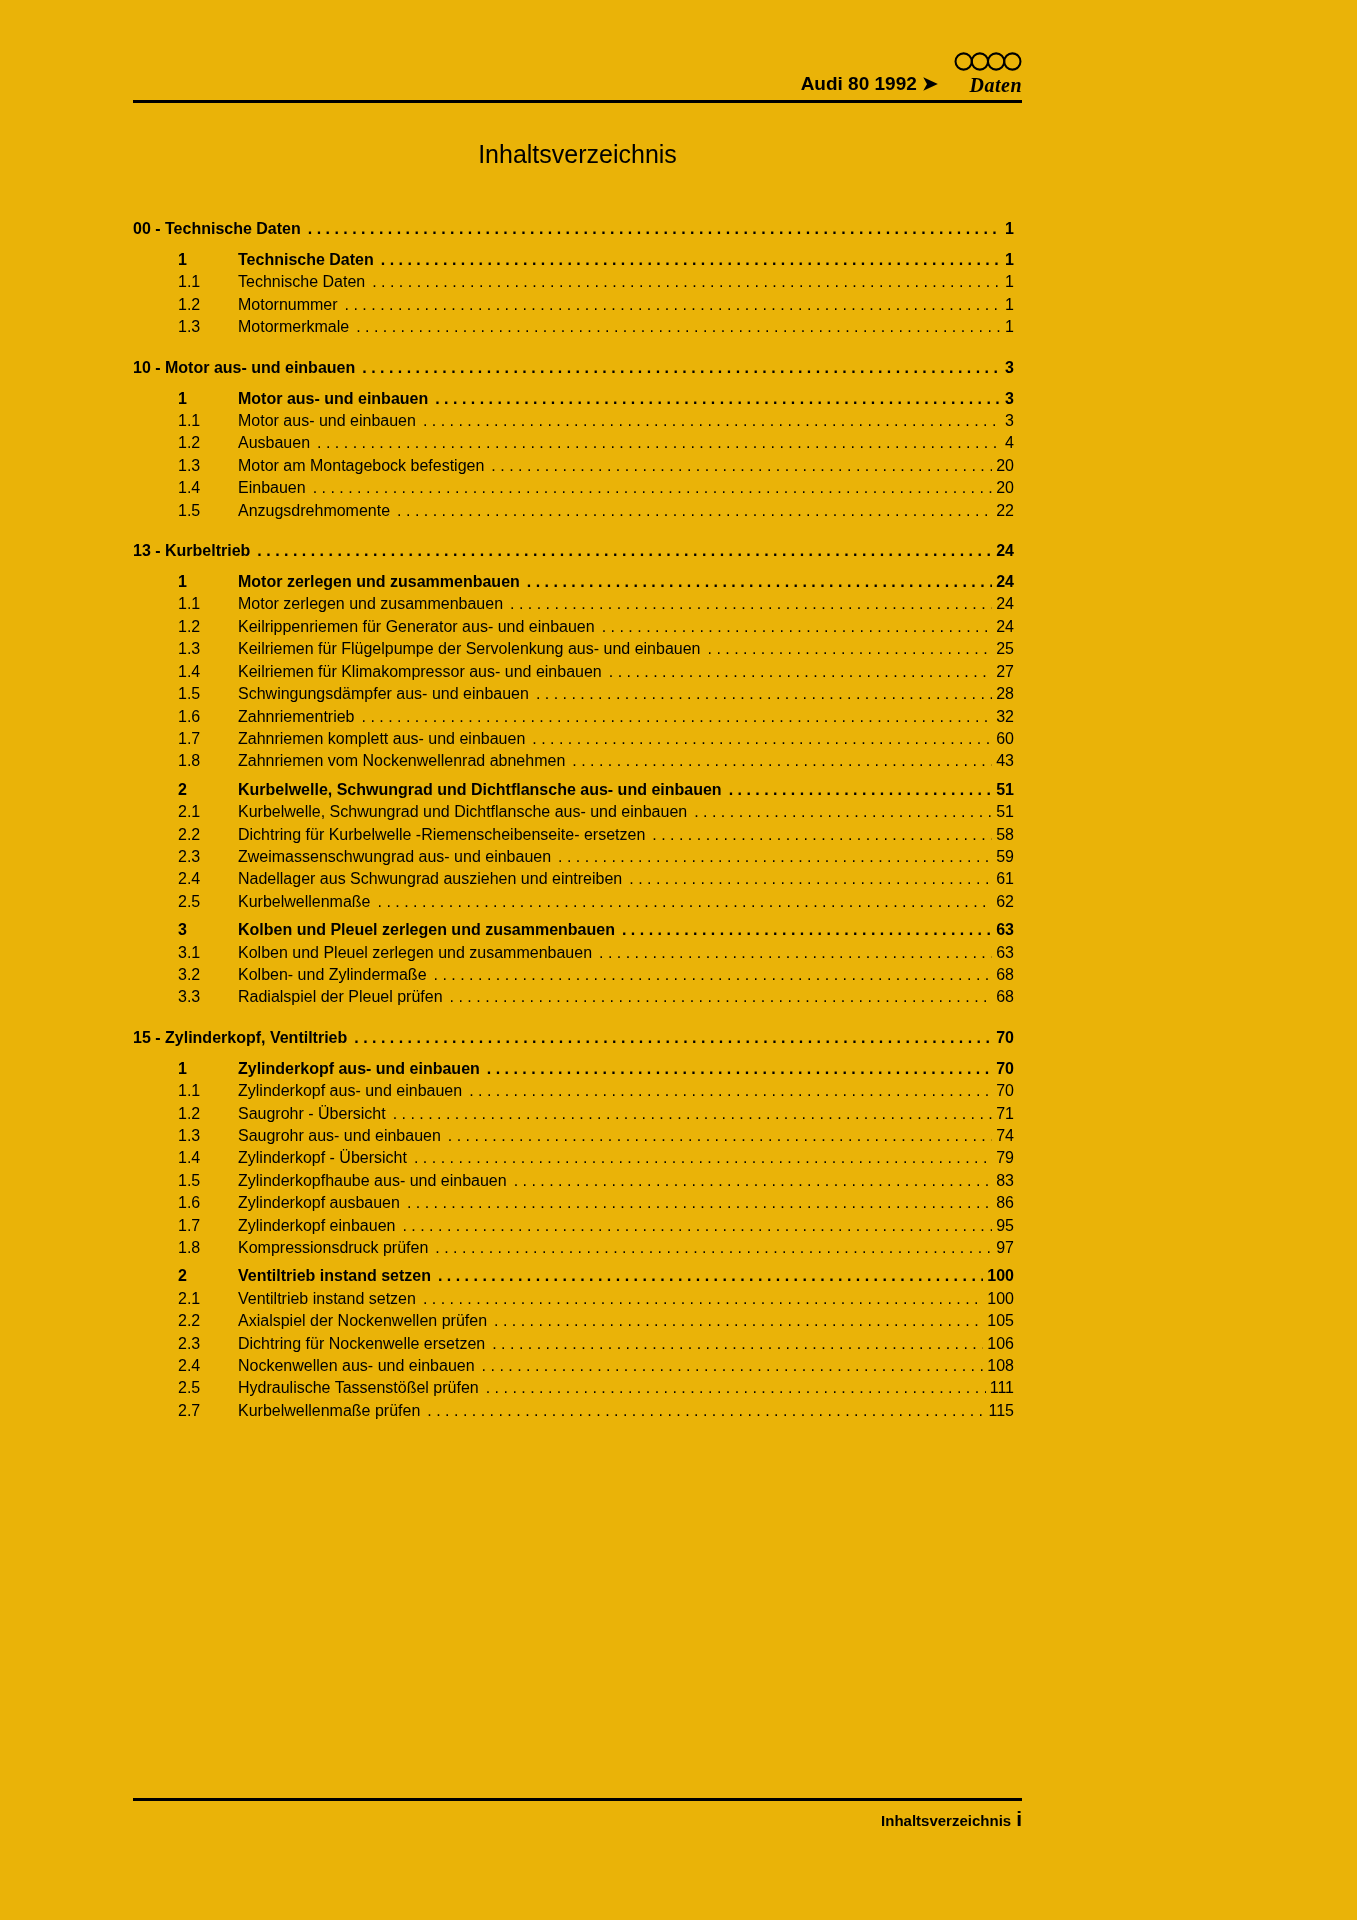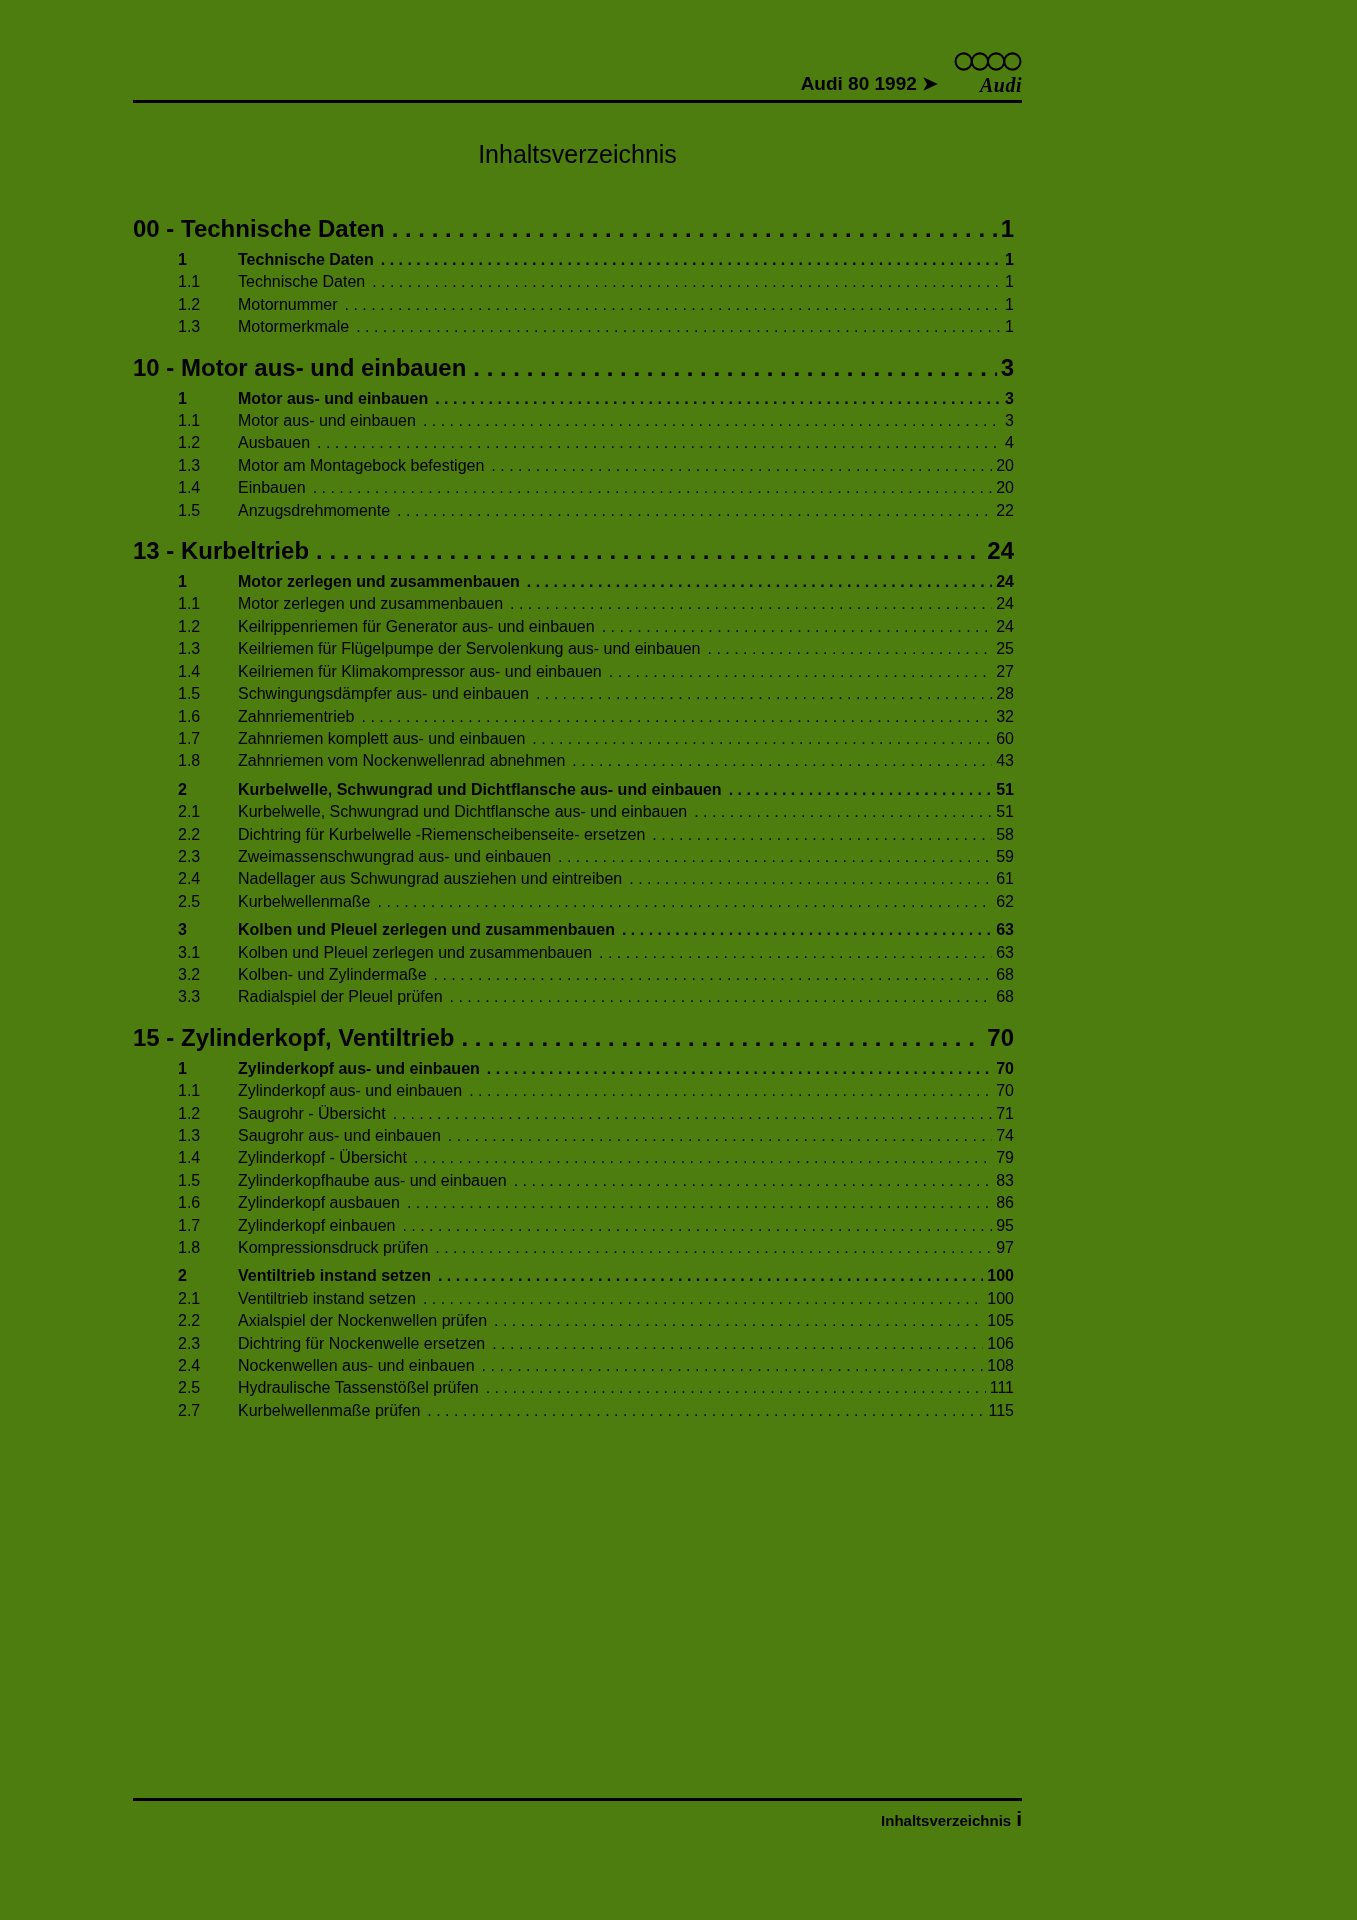--- a/index.html
+++ b/index.html
@@ -2,21 +2,21 @@
 <html><head>
 <meta charset="utf-8">
 <style>
   html, body { margin: 0; padding: 0; }
   body {
     width: 1357px; height: 1920px;
     background: #ffffff; color: #000000;
     font-family: "Liberation Sans", sans-serif;
     -webkit-font-smoothing: antialiased;
   }
-  .page { position: relative; width: 1357px; height: 1920px; overflow: hidden; background: #4d7c0f; }
+  .page { position: relative; width: 1357px; height: 1920px; overflow: hidden; background: #eab308; }
   .content { position: absolute; left: 133px; top: 0; width: 889px; }
 
   
   .header { display: flex; justify-content: flex-end; align-items: flex-end; gap: 16px; padding-top: 50px; }
   .header-text { text-align: right; font-weight: bold; font-size: 19px; line-height: 25px; }
   .logo { display: flex; flex-direction: column; align-items: flex-end; gap: 1px; }
   .rings { width: 68px; height: 23px; display: block; }
   .rings circle { fill: none; stroke: #000; stroke-width: 3; }
   .wordmark {
     font-family: "Liberation Serif", serif;
@@ -25,21 +25,21 @@
   }
   .header-rule { border-bottom: 3px solid #000; margin-top: 4px; }
 
   
   .title { font-size: 25px; font-weight: normal; text-align: center; margin: 36px 0 0 0; line-height: 30px; }
 
   
   .toc { margin-top: 46px; }
   .section { margin-top: 15px; }
   .toc-row { display: flex; align-items: baseline; padding-right: 8px; }
-  .section-header { font-size: 24px; font-weight: bold; line-height: 28px; }
+  .section-header { font-size: 16px; font-weight: bold; line-height: 28px; }
   .entry { font-size: 16px; line-height: 22.4px; }
   .entry.major { font-weight: bold; margin-top: 6px; }
   .entry .num { flex: 0 0 60px; margin-left: 45px; }
   .sec-title, .entry .label { white-space: nowrap; }
   .leader { flex: 1 1 auto; overflow: hidden; white-space: nowrap; margin: 0 4px 0 7px; min-width: 10px; }
   .leader::before { content: ". . . . . . . . . . . . . . . . . . . . . . . . . . . . . . . . . . . . . . . . . . . . . . . . . . . . . . . . . . . . . . . . . . . . . . . . . . . . . . . . . . . . . . . . . . . . . . . . . . . . . . . . . . . . . . . . . . . . . . . . . . . . . . . ."; }
   .page-num { flex: 0 0 auto; }
 
   
   .footer { position: absolute; left: 133px; top: 1798px; width: 889px; font-weight: bold; }
@@ -57,21 +57,21 @@
       <div class="header-text">
         <div>Audi 80 1992 ➤</div>
       </div>
       <div class="logo">
         <svg class="rings" viewBox="0 0 100 34" aria-hidden="true">
           <circle cx="14" cy="17" r="12"></circle>
           <circle cx="38" cy="17" r="12"></circle>
           <circle cx="62" cy="17" r="12"></circle>
           <circle cx="86" cy="17" r="12"></circle>
         </svg>
-        <span class="wordmark">Audi</span>
+        <span class="wordmark">Daten</span>
       </div>
     </div>
     <div class="header-rule"></div>
 
     <h1 class="title">Inhaltsverzeichnis</h1>
 
     <div class="toc">
         <div class="section">
           <div class="toc-row section-header">
             <span class="sec-title">00 - Technische Daten</span>

